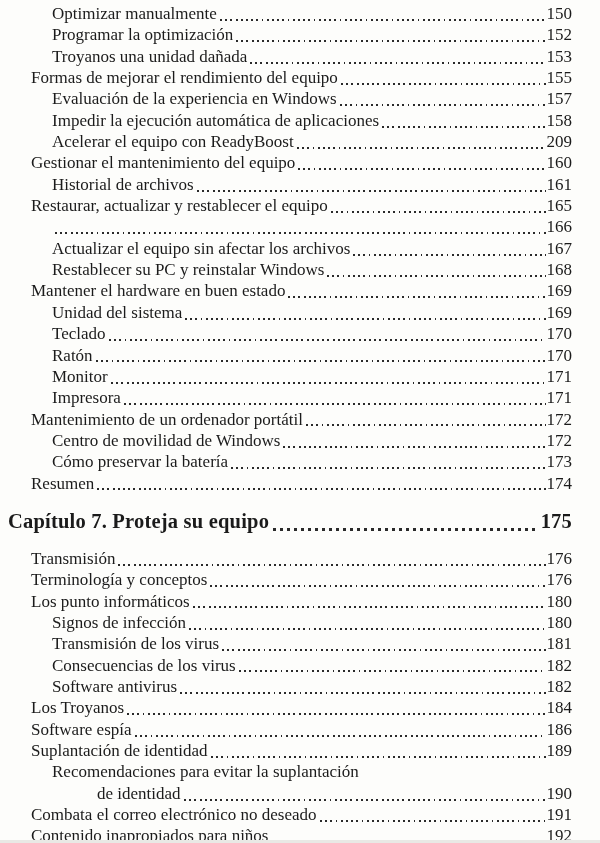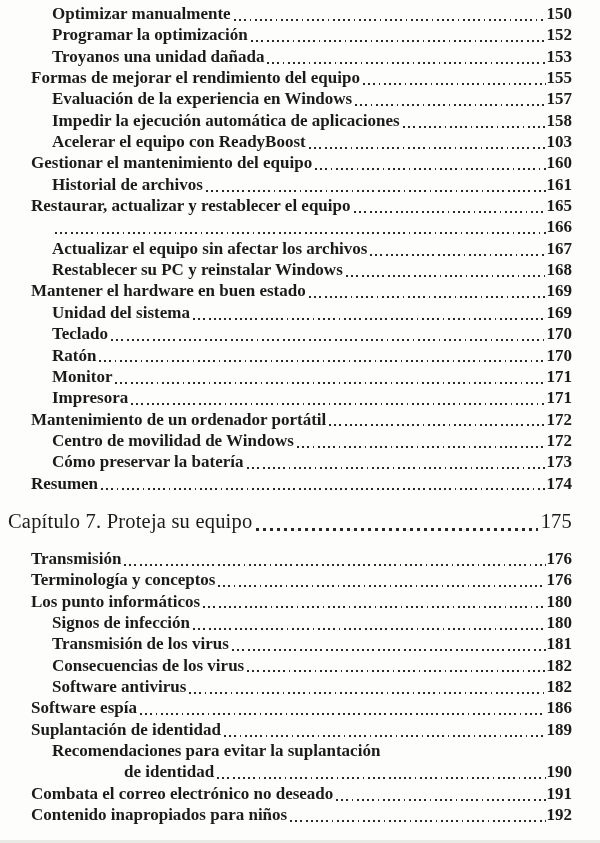--- a/index.html
+++ b/index.html
@@ -21,43 +21,42 @@
     position:relative;
     overflow:hidden;
   }
   .toc-section{display:block;}
   .entry{
     display:flex;
     align-items:baseline;
     line-height:21.35px;
     font-size:17px;
     white-space:nowrap;
-    font-weight:bold;
   }
   .entry-title{flex:0 0 auto;}
   .entry-page{flex:0 0 auto;text-align:center;}
   .leader{
     flex:1 1 auto;
     height:2px;
     align-self:flex-end;
     margin:0 1px 3.5px 3px;
     background:repeating-linear-gradient(to right,
       var(--dot) 0px, var(--dot) 1.9px,
       transparent 1.9px, transparent 5.2px);
   }
   .level-2{margin-left:21px;}
   .wrap-first{}
-  .wrap-cont{margin-left:93px;}
+  .wrap-cont{margin-left:66px;}
   .chapter{
     display:flex;
     align-items:baseline;
     margin:12px 0 0 -23px;   
     line-height:30px;
     font-size:20.5px;
-    font-weight:400;
+    font-weight:700;
     letter-spacing:0.2px;
     white-space:nowrap;
   }
   .chapter .leader{
     height:3px;
     margin:0 3px 5px 4px;
     background:repeating-linear-gradient(to right,
       var(--dot) 0px, var(--dot) 2.6px,
       transparent 2.6px, transparent 7px);
   }
@@ -106,21 +105,21 @@
 
   <div class="entry level-2">
     <span class="entry-title">Impedir la ejecución automática de aplicaciones</span>
     <span class="leader"></span>
     <span class="entry-page">158</span>
   </div>
 
   <div class="entry level-2">
     <span class="entry-title">Acelerar el equipo con ReadyBoost</span>
     <span class="leader"></span>
-    <span class="entry-page">103</span>
+    <span class="entry-page">209</span>
   </div>
 
   <div class="entry level-1">
     <span class="entry-title">Gestionar el mantenimiento del equipo</span>
     <span class="leader"></span>
     <span class="entry-page">160</span>
   </div>
 
   <div class="entry level-2">
     <span class="entry-title">Historial de archivos</span>
@@ -254,20 +253,25 @@
     <span class="leader"></span>
     <span class="entry-page">182</span>
   </div>
 
   <div class="entry level-2">
     <span class="entry-title">Software antivirus</span>
     <span class="leader"></span>
     <span class="entry-page">182</span>
   </div>
 
+  <div class="entry level-1">
+    <span class="entry-title">Los Troyanos</span>
+    <span class="leader"></span>
+    <span class="entry-page">184</span>
+  </div>
 
   <div class="entry level-1">
     <span class="entry-title">Software espía</span>
     <span class="leader"></span>
     <span class="entry-page">186</span>
   </div>
 
   <div class="entry level-1">
     <span class="entry-title">Suplantación de identidad</span>
     <span class="leader"></span>

